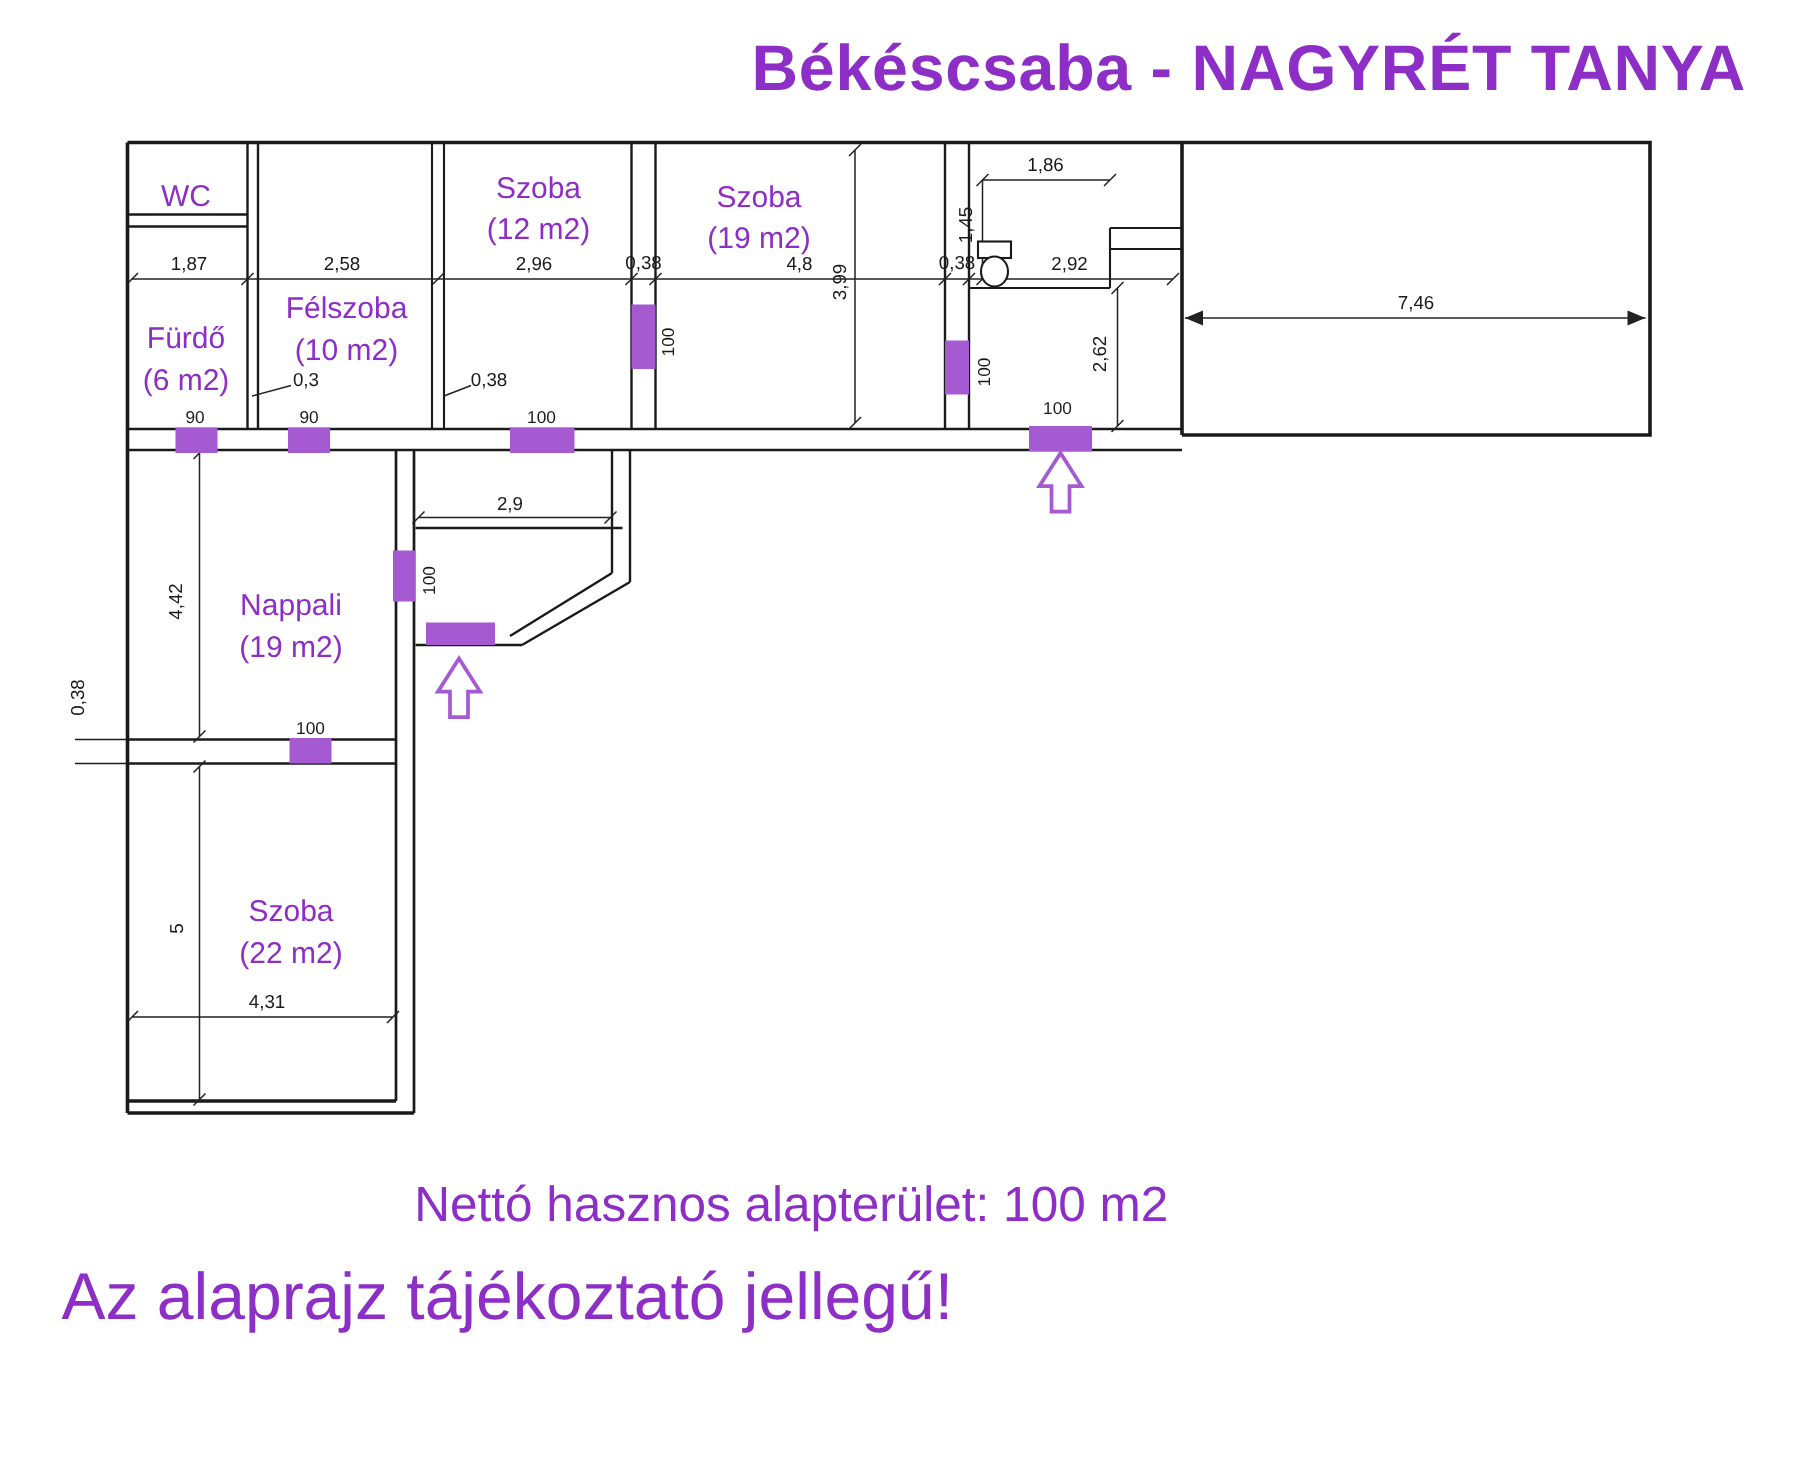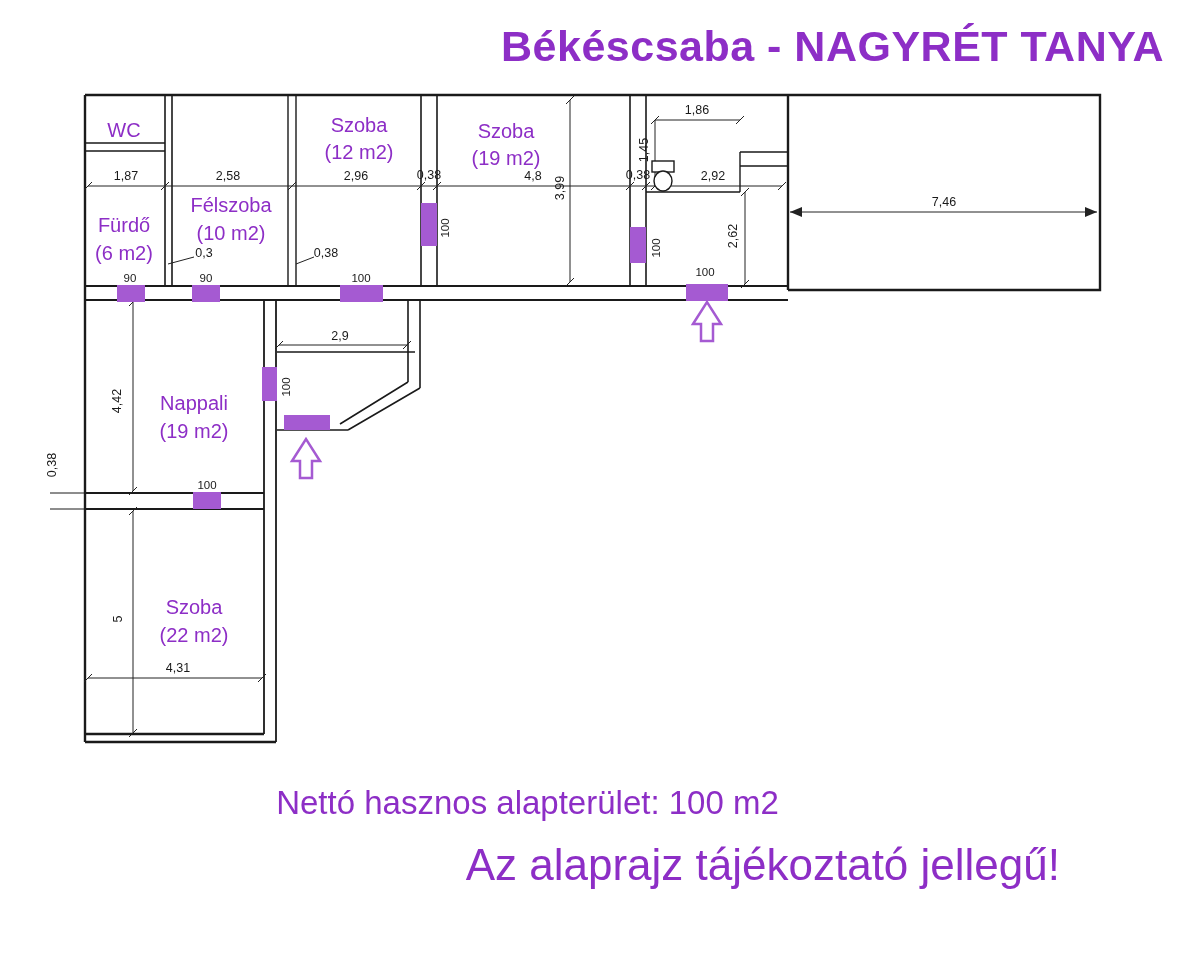--- a/index.html
+++ b/index.html
@@ -11,22 +11,22 @@
   .title{
     position:absolute;top:22px;left:0;width:1164px;text-align:right;
     font-size:43px;font-weight:bold;color:var(--accent);
     letter-spacing:0.5px;
   }
   .footer-line1{
     position:absolute;top:784px;left:0;width:1055px;text-align:center;
     font-size:33px;color:var(--accent);
   }
   .footer-line2{
-    position:absolute;top:840px;left:0;width:1060px;text-align:right;
-    font-size:44px;color:var(--accent);
+    position:absolute;top:840px;left:0;width:1060px;text-align:left;
+    font-size:44px;color:var(--accent);padding-left:41px;
   }
   svg{position:absolute;top:0;left:0;}
   text.dim{font-size:12.5px;fill:#1a1a1a;}
   text.small{font-size:11.5px;fill:#1a1a1a;}
   text.room{font-size:20px;fill:var(--accent);}
 </style>
 </head>
 <body>
 
 <div class="title">Békéscsaba - NAGYRÉT TANYA</div>

